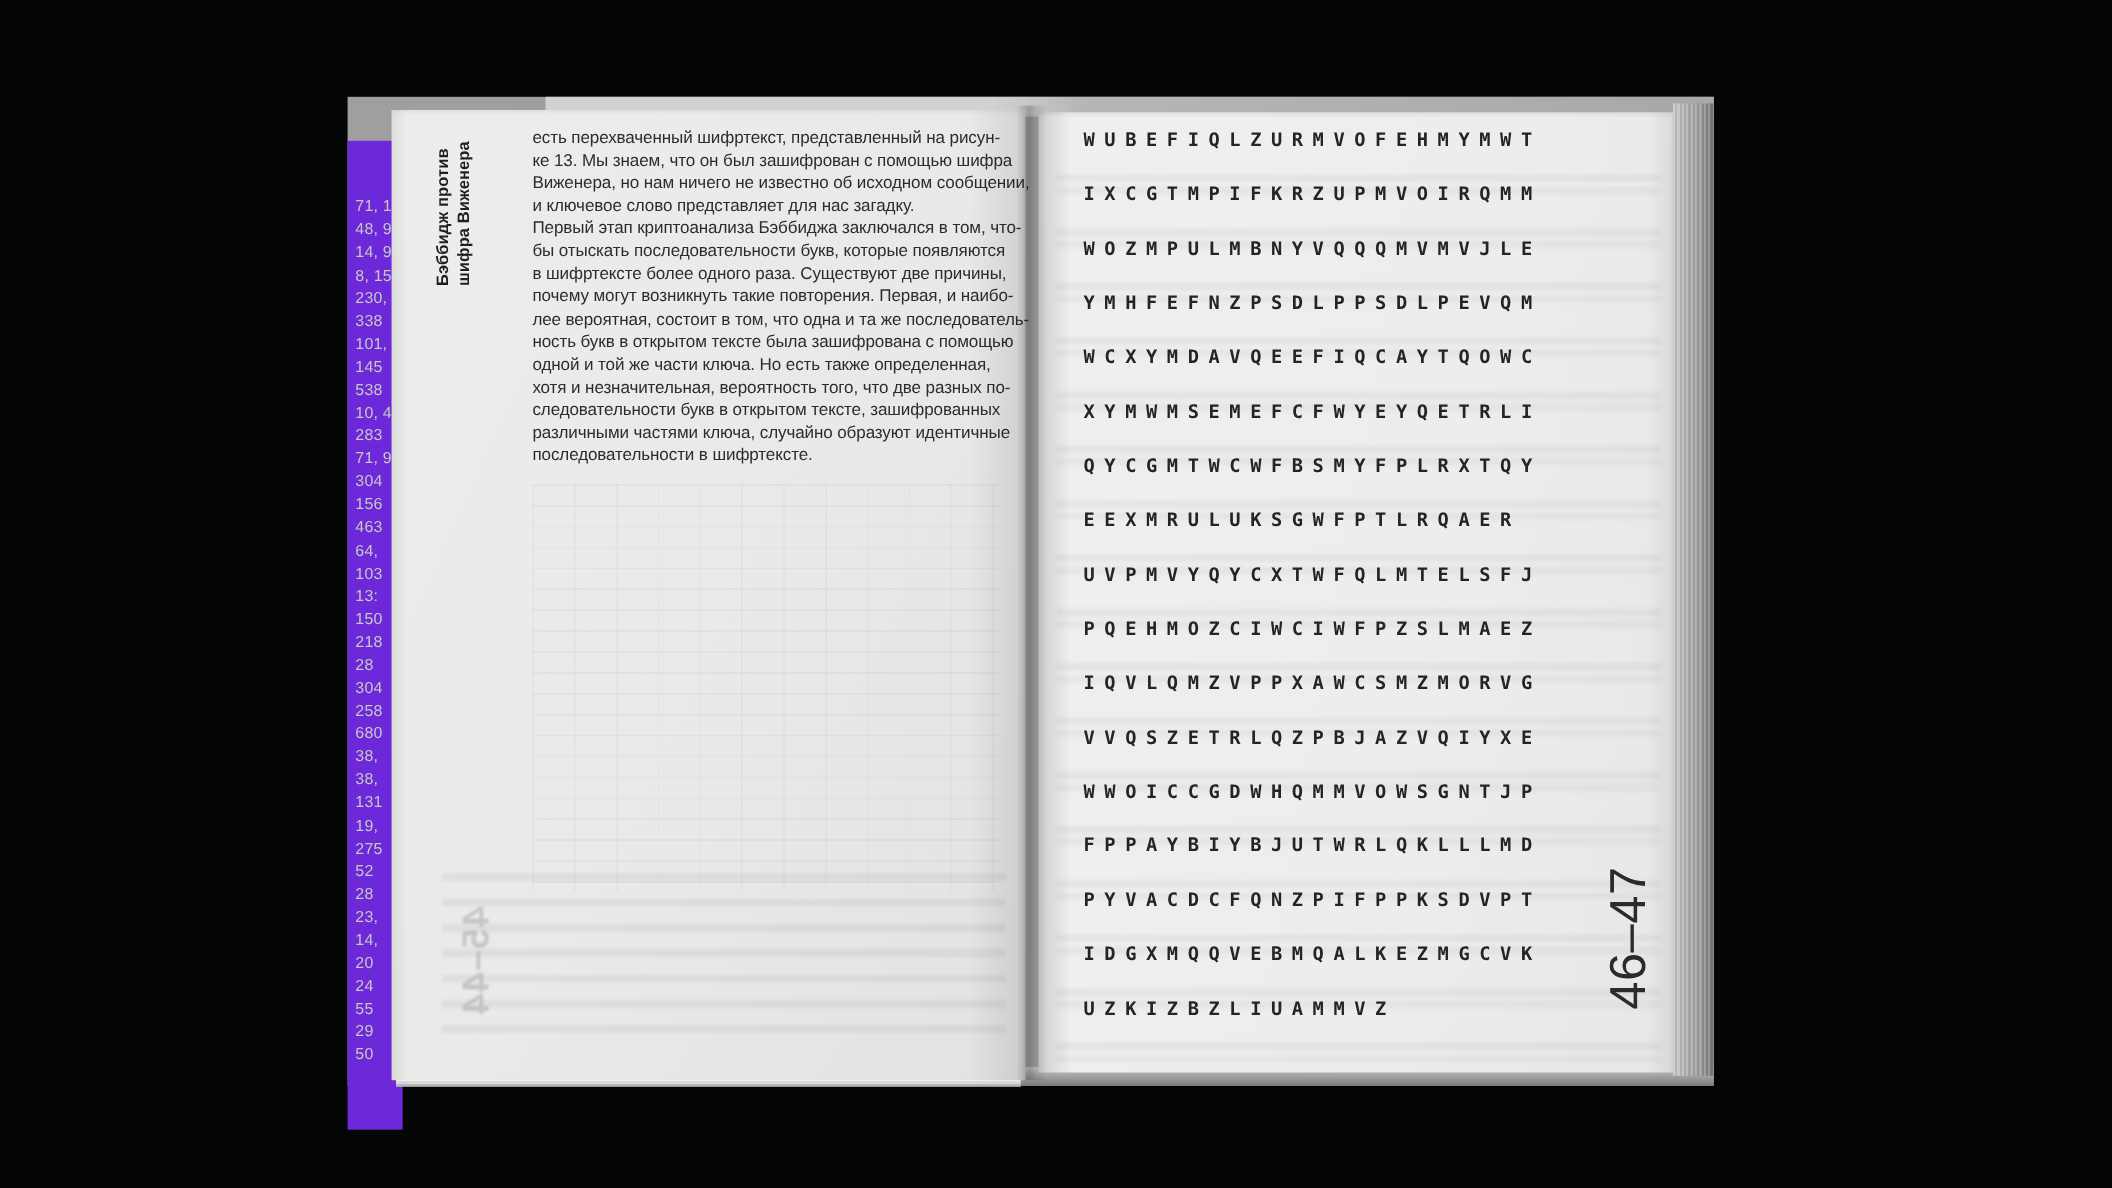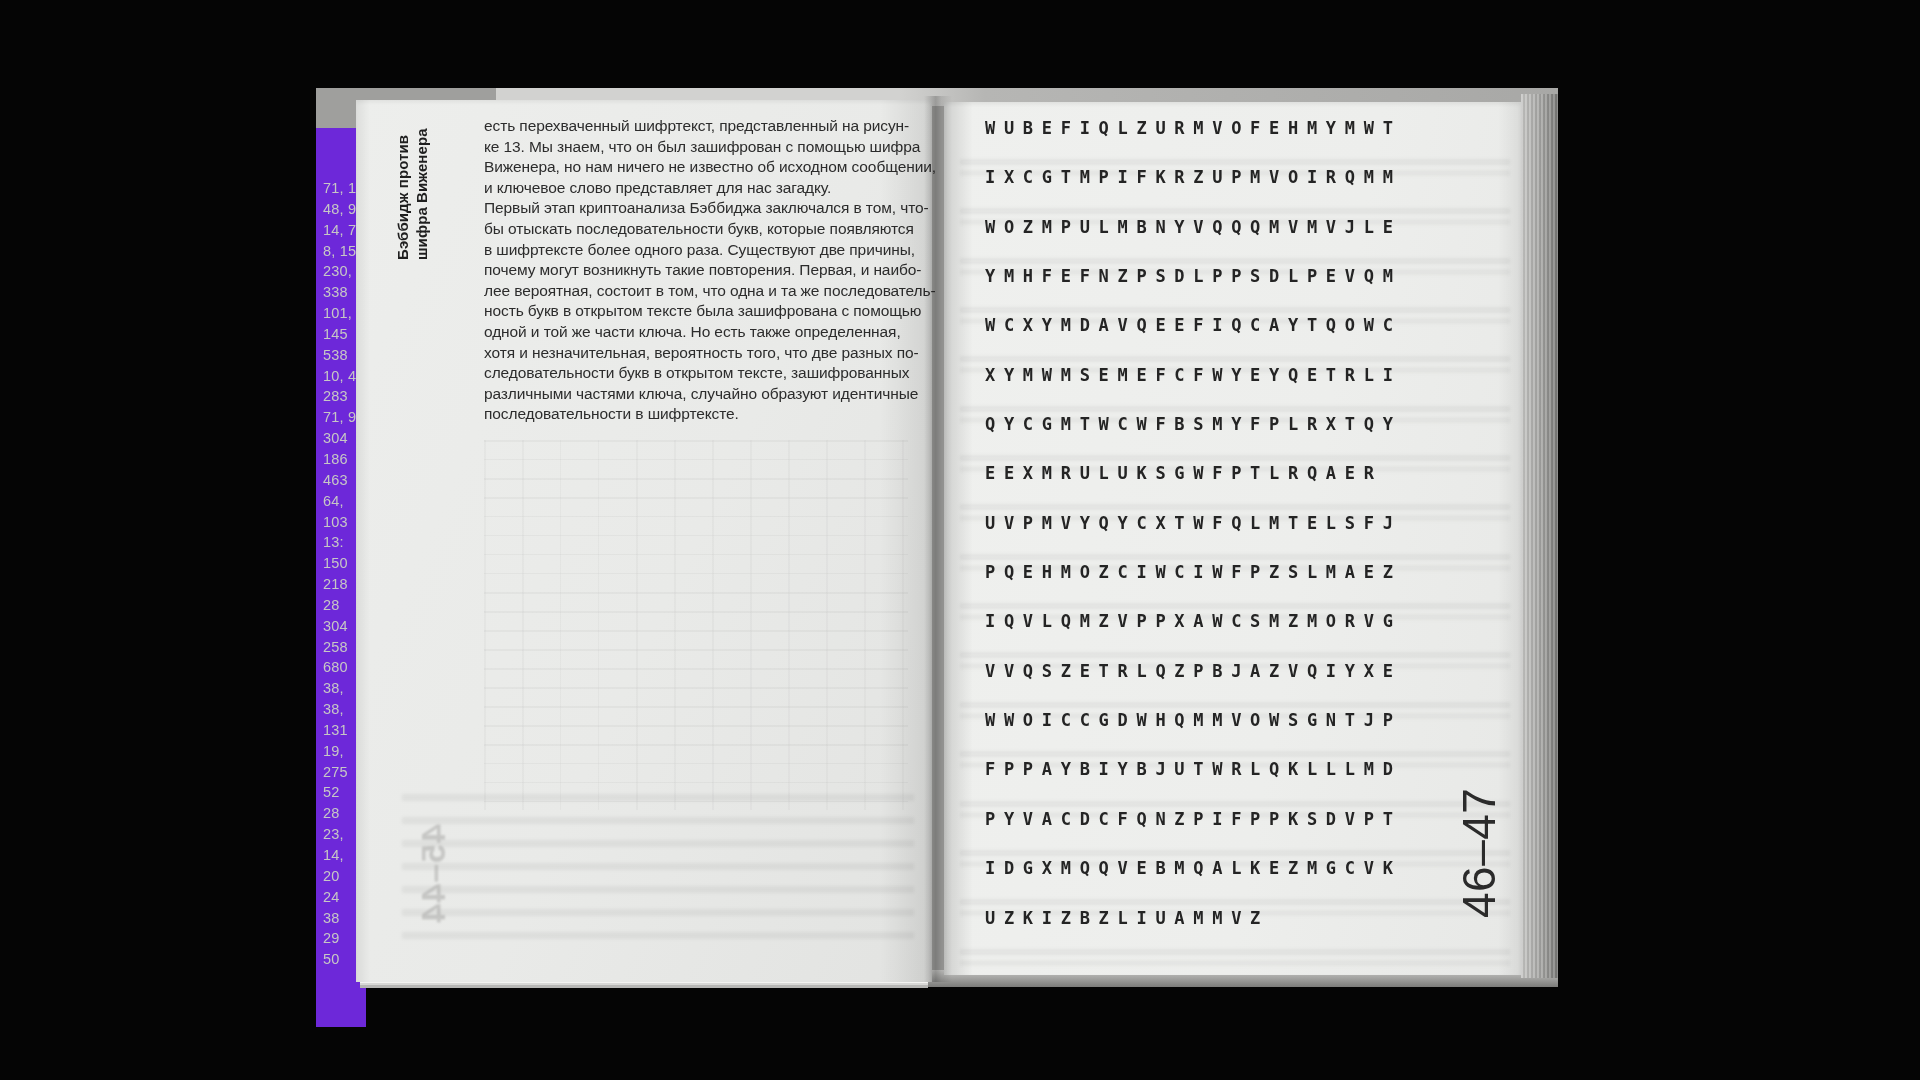--- a/index.html
+++ b/index.html
@@ -70,32 +70,32 @@
 
 <div class="book">
 
   <div class="top-under"></div>
   <div class="bottom-under"></div>
 
   <div class="strip-left">
     <div class="margin-numbers">
         <div class="mnum">71, 1</div>
         <div class="mnum">48, 9</div>
-        <div class="mnum">14, 7</div>
+        <div class="mnum">14, 9</div>
         <div class="mnum">8, 15</div>
         <div class="mnum">230,</div>
         <div class="mnum">338</div>
         <div class="mnum">101,</div>
         <div class="mnum">145</div>
         <div class="mnum">538</div>
         <div class="mnum">10, 4</div>
         <div class="mnum">283</div>
         <div class="mnum">71, 9</div>
         <div class="mnum">304</div>
-        <div class="mnum">186</div>
+        <div class="mnum">156</div>
         <div class="mnum">463</div>
         <div class="mnum">64,</div>
         <div class="mnum">103</div>
         <div class="mnum">13:</div>
         <div class="mnum">150</div>
         <div class="mnum">218</div>
         <div class="mnum">28</div>
         <div class="mnum">304</div>
         <div class="mnum">258</div>
         <div class="mnum">680</div>
@@ -103,21 +103,21 @@
         <div class="mnum">38,</div>
         <div class="mnum">131</div>
         <div class="mnum">19,</div>
         <div class="mnum">275</div>
         <div class="mnum">52</div>
         <div class="mnum">28</div>
         <div class="mnum">23,</div>
         <div class="mnum">14,</div>
         <div class="mnum">20</div>
         <div class="mnum">24</div>
-        <div class="mnum">38</div>
+        <div class="mnum">55</div>
         <div class="mnum">29</div>
         <div class="mnum">50</div>
       </div>
   </div>
 
   <div class="page-left-stack"></div>
 
   <div class="page-left">
     <div class="side-heading" style="white-space:pre;">Бэббидж против
 шифра Виженера</div>

